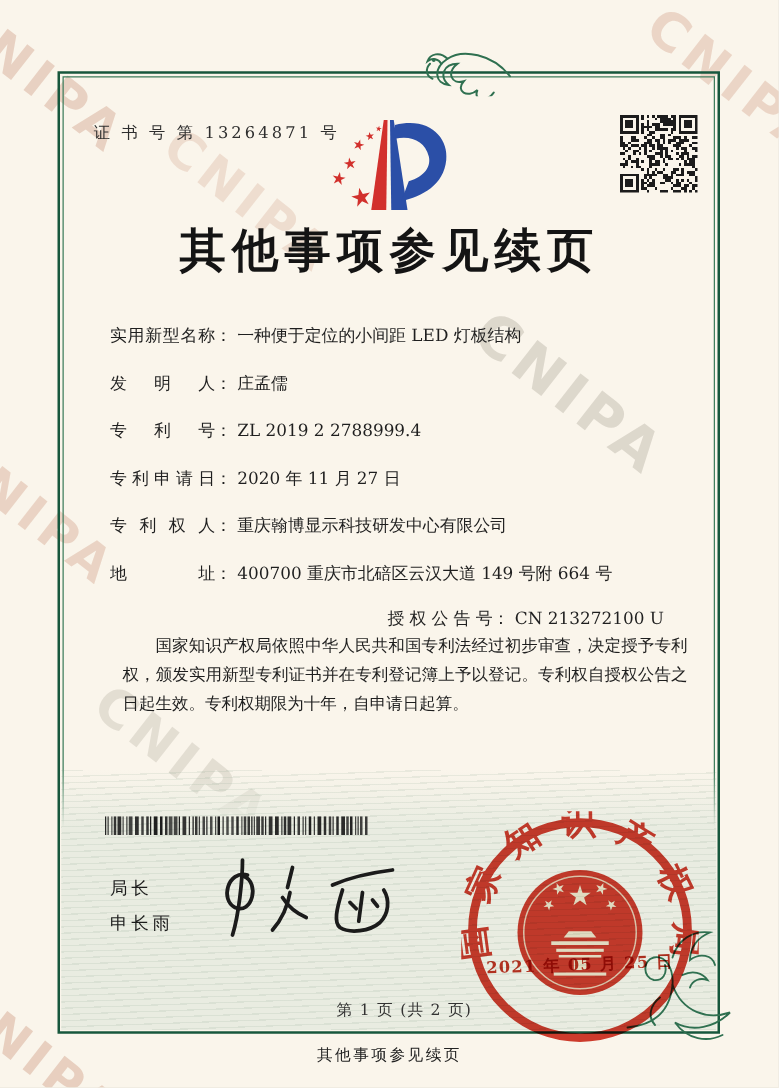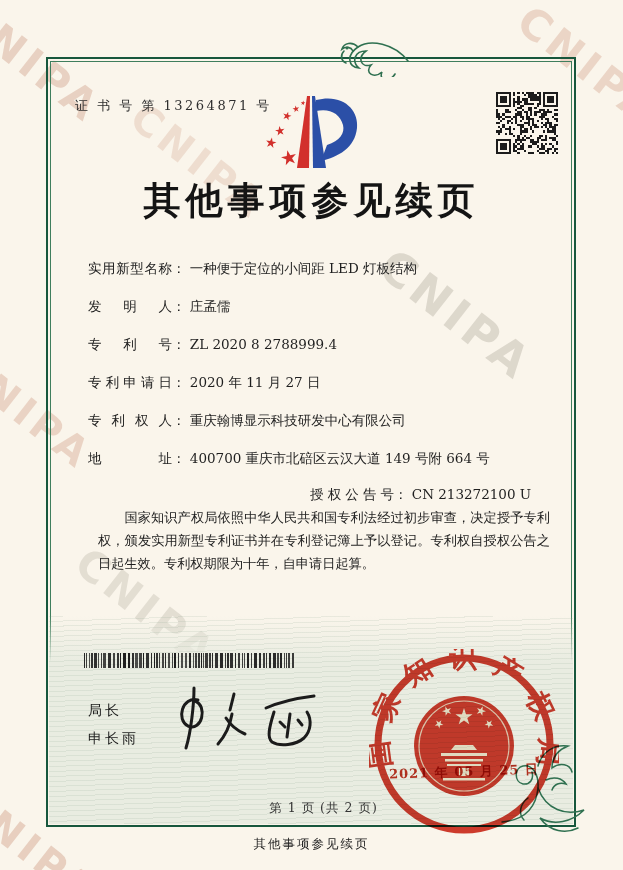--- a/index.html
+++ b/index.html
@@ -524,21 +524,21 @@
     <div class="frow">
       <span class="flabel">实用新型名称</span><span class="fcolon">：</span>
       <span class="fvalue">一种便于定位的小间距 LED 灯板结构</span>
     </div>
     <div class="frow">
       <span class="flabel">发明人</span><span class="fcolon">：</span>
       <span class="fvalue">庄孟儒</span>
     </div>
     <div class="frow">
       <span class="flabel">专利号</span><span class="fcolon">：</span>
-      <span class="fvalue">ZL 2020 8 2788999.4</span>
+      <span class="fvalue">ZL 2019 2 2788999.4</span>
     </div>
     <div class="frow">
       <span class="flabel">专利申请日</span><span class="fcolon">：</span>
       <span class="fvalue">2020 年 11 月 27 日</span>
     </div>
     <div class="frow">
       <span class="flabel">专利权人</span><span class="fcolon">：</span>
       <span class="fvalue">重庆翰博显示科技研发中心有限公司</span>
     </div>
     <div class="frow">

